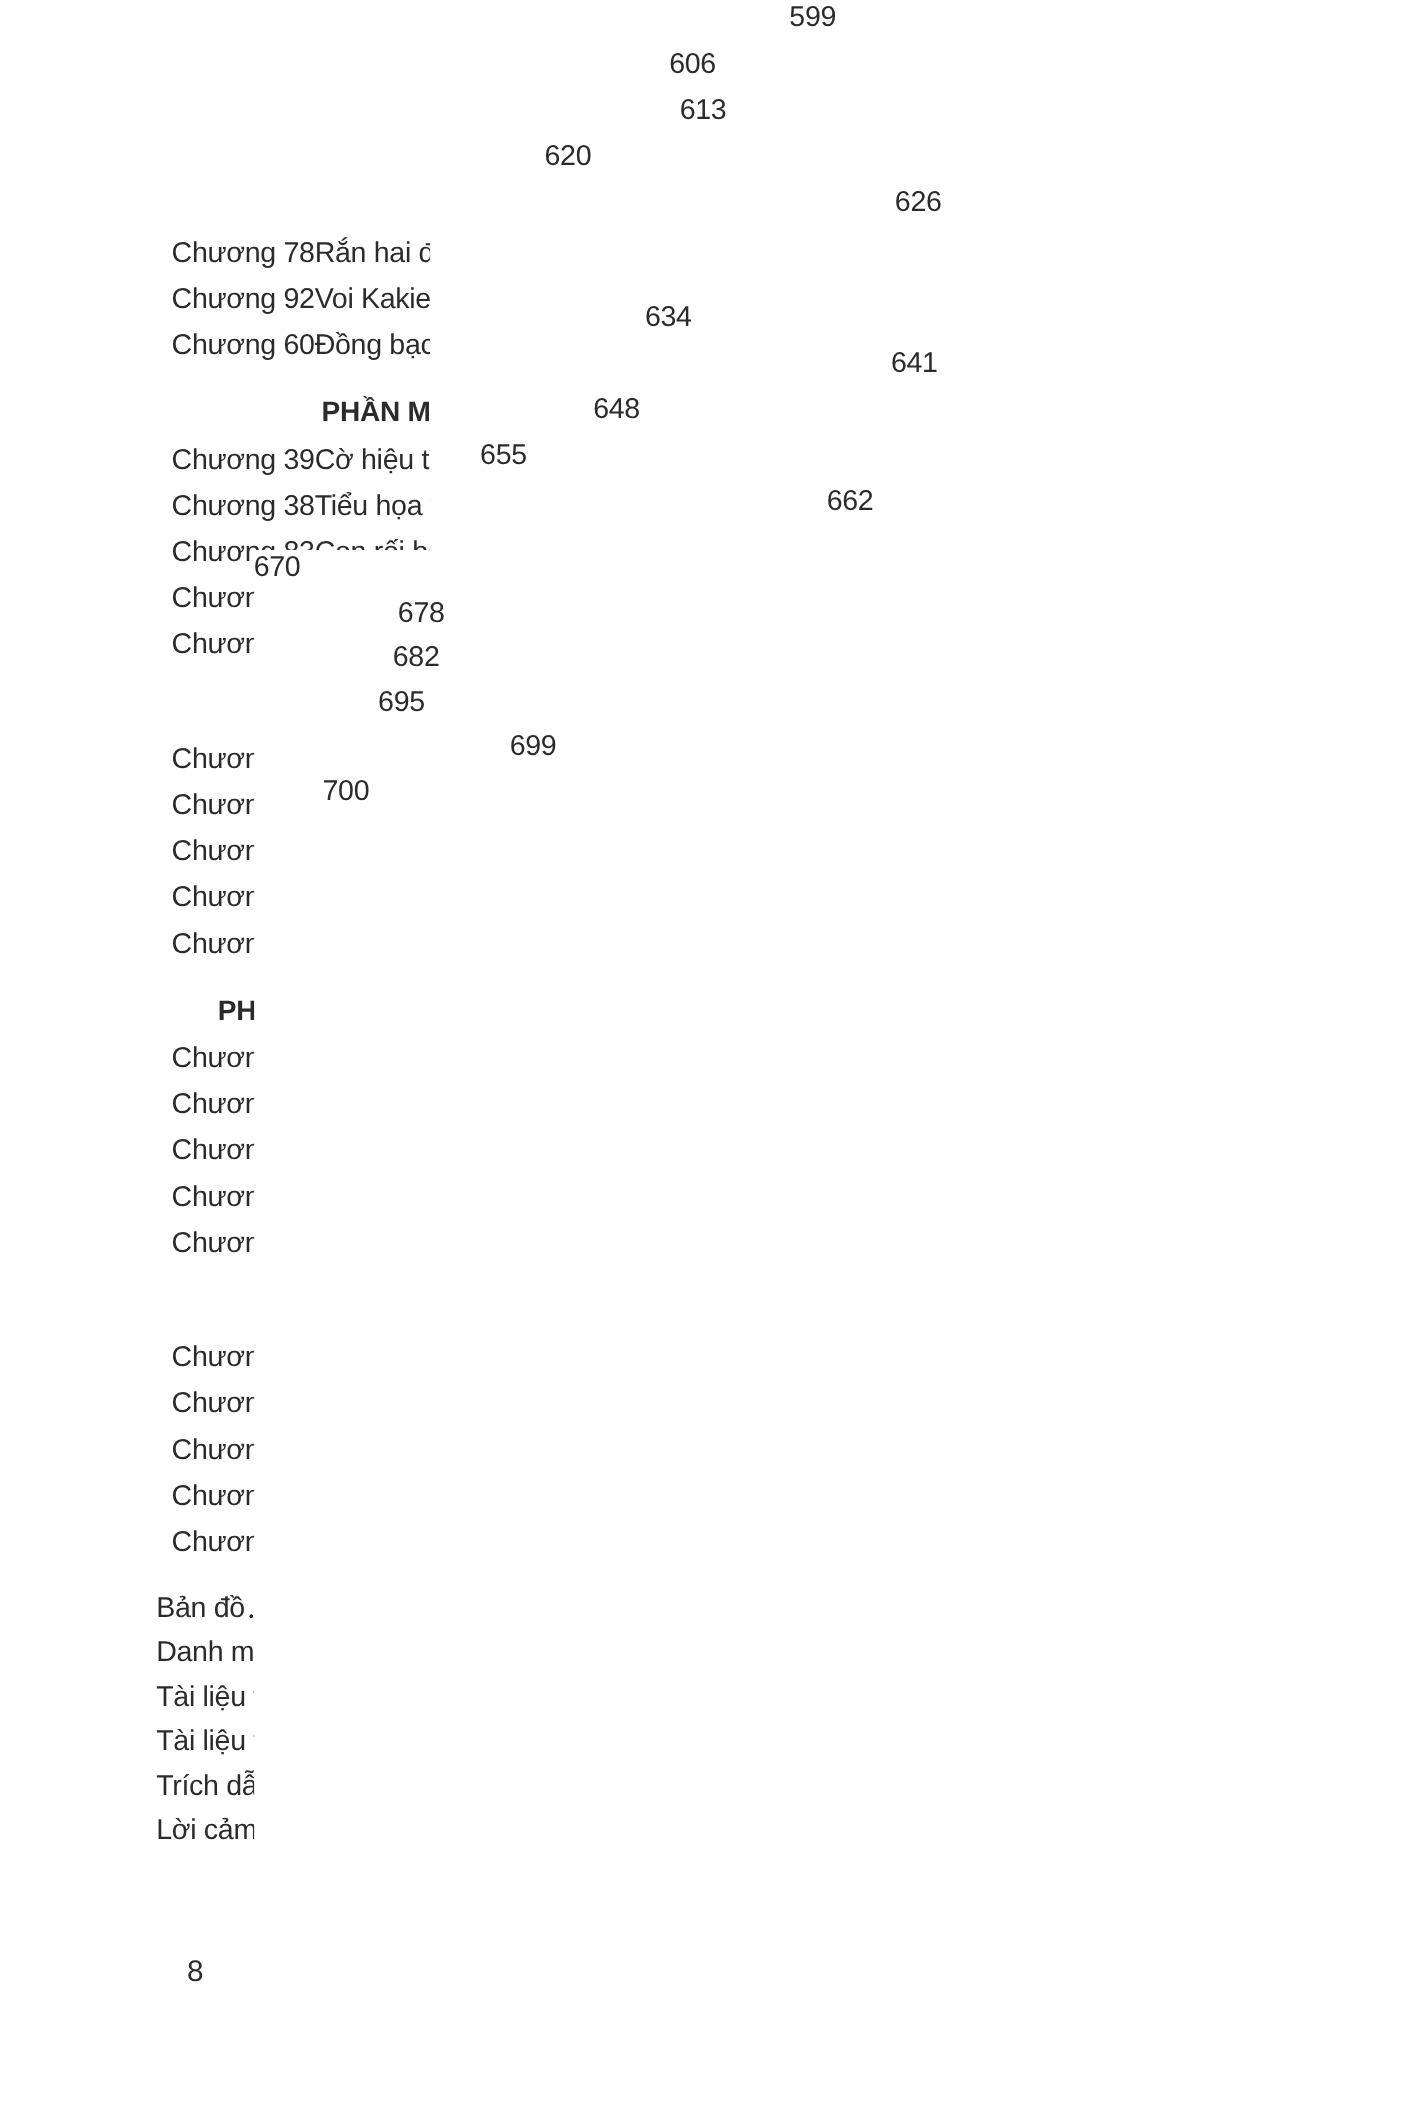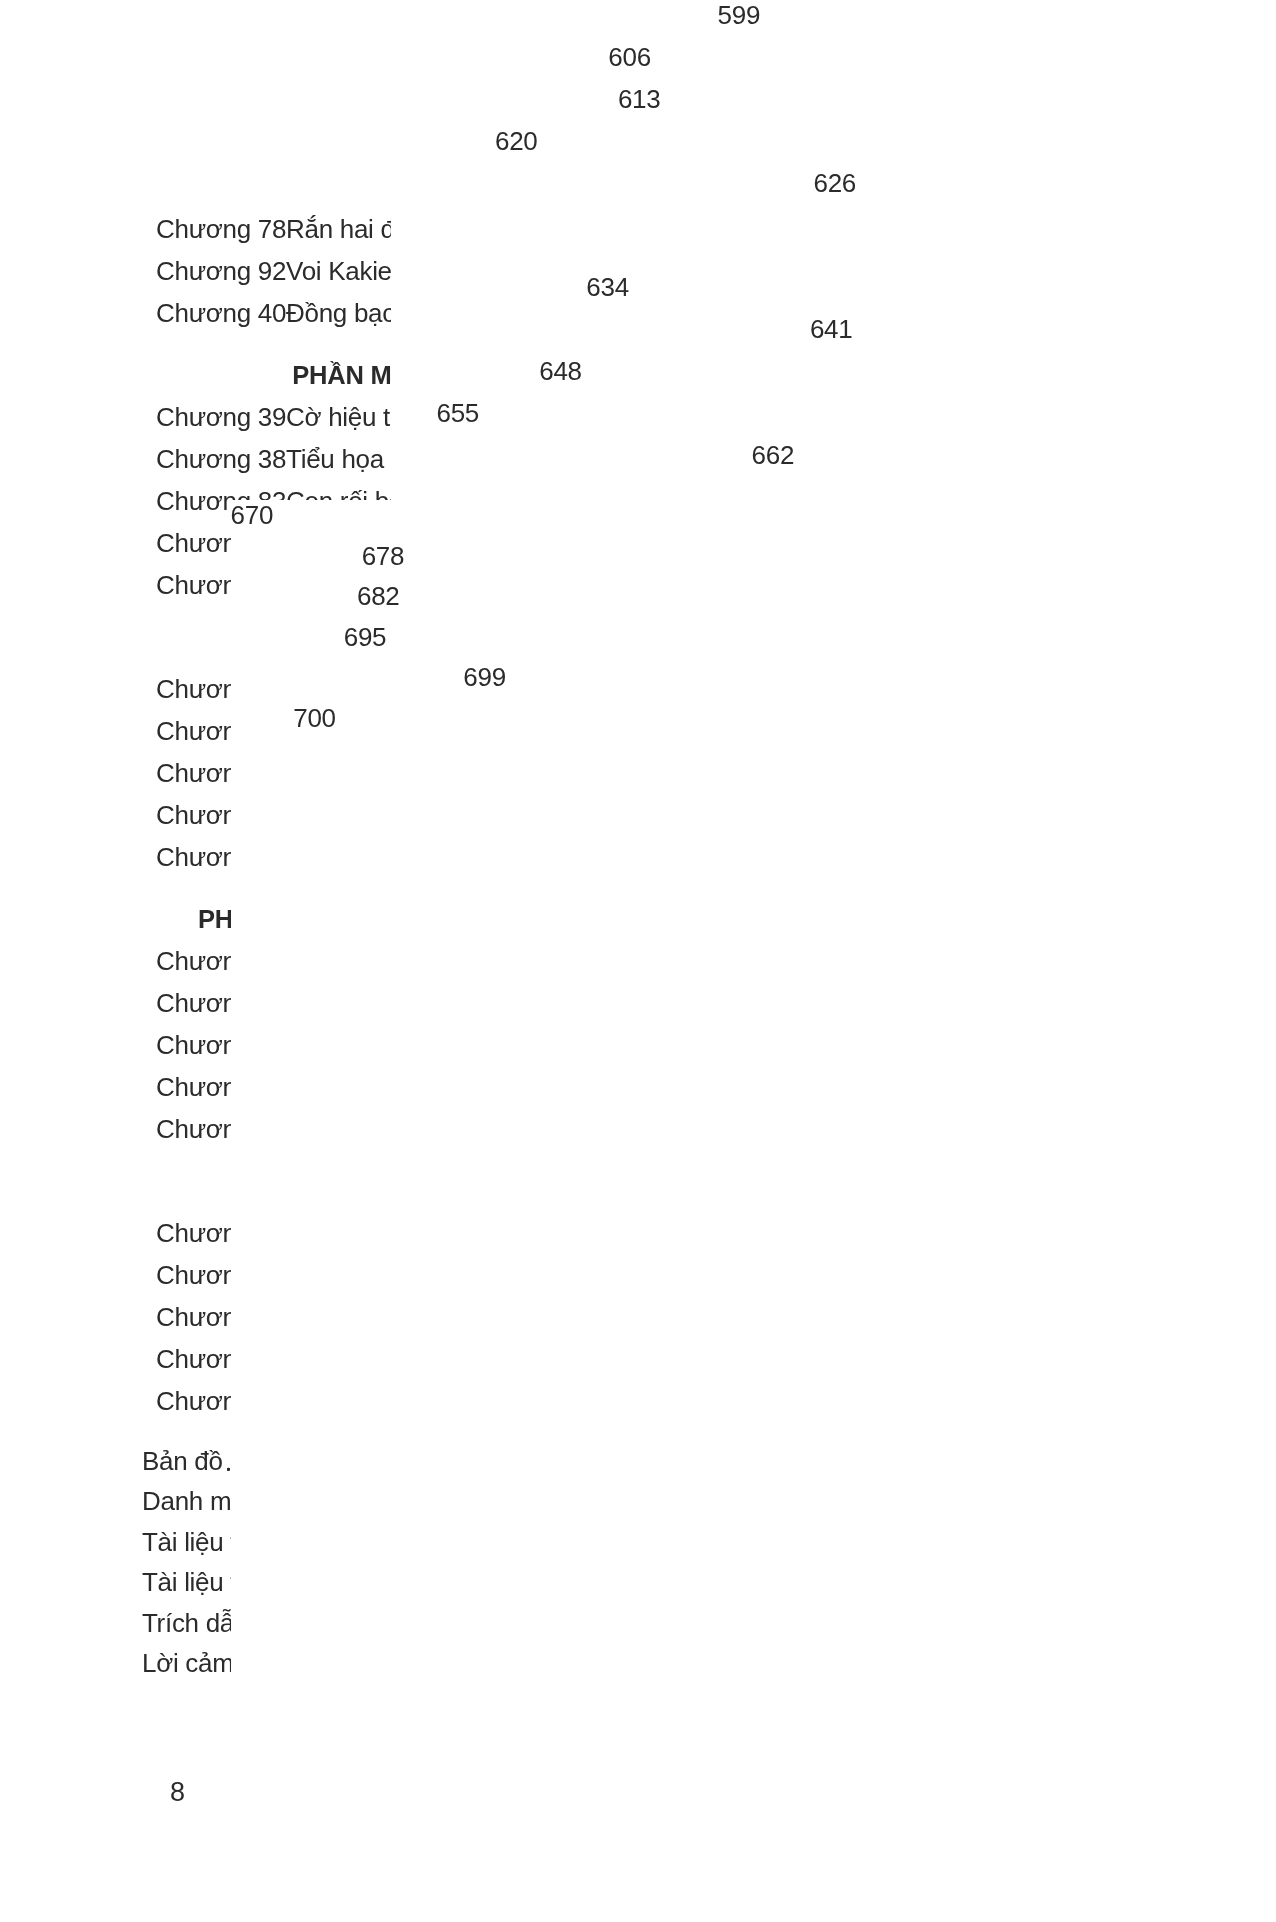--- a/index.html
+++ b/index.html
@@ -66,21 +66,21 @@
         <div class="leader"></div>
         <span class="page"> 516</span>
       </div>
       <div class="row">
         <span class="label">Chương 92</span>
         <span class="title"><span>Voi Kakiemon</span></span>
         <div class="leader"></div>
         <span class="page">522</span>
       </div>
       <div class="row">
-        <span class="label">Chương 40</span>
+        <span class="label">Chương 60</span>
         <span class="title"><span>Đồng bạc tám</span></span>
         <div class="leader"></div>
         <span class="page">528</span>
       </div>
       <div class="section-heading">PHẦN MƯỜI BẢY. KHOAN DUNG VÀ BẤT KHOAN DUNG</div>
       <div class="row">
         <span class="label">Chương 39</span>
         <span class="title"><span>Cờ hiệu tuần hành tín ngưỡng của dòng Hồi giáo Shi’a</span></span>
         <div class="leader"></div>
         <span class="page">535</span>

